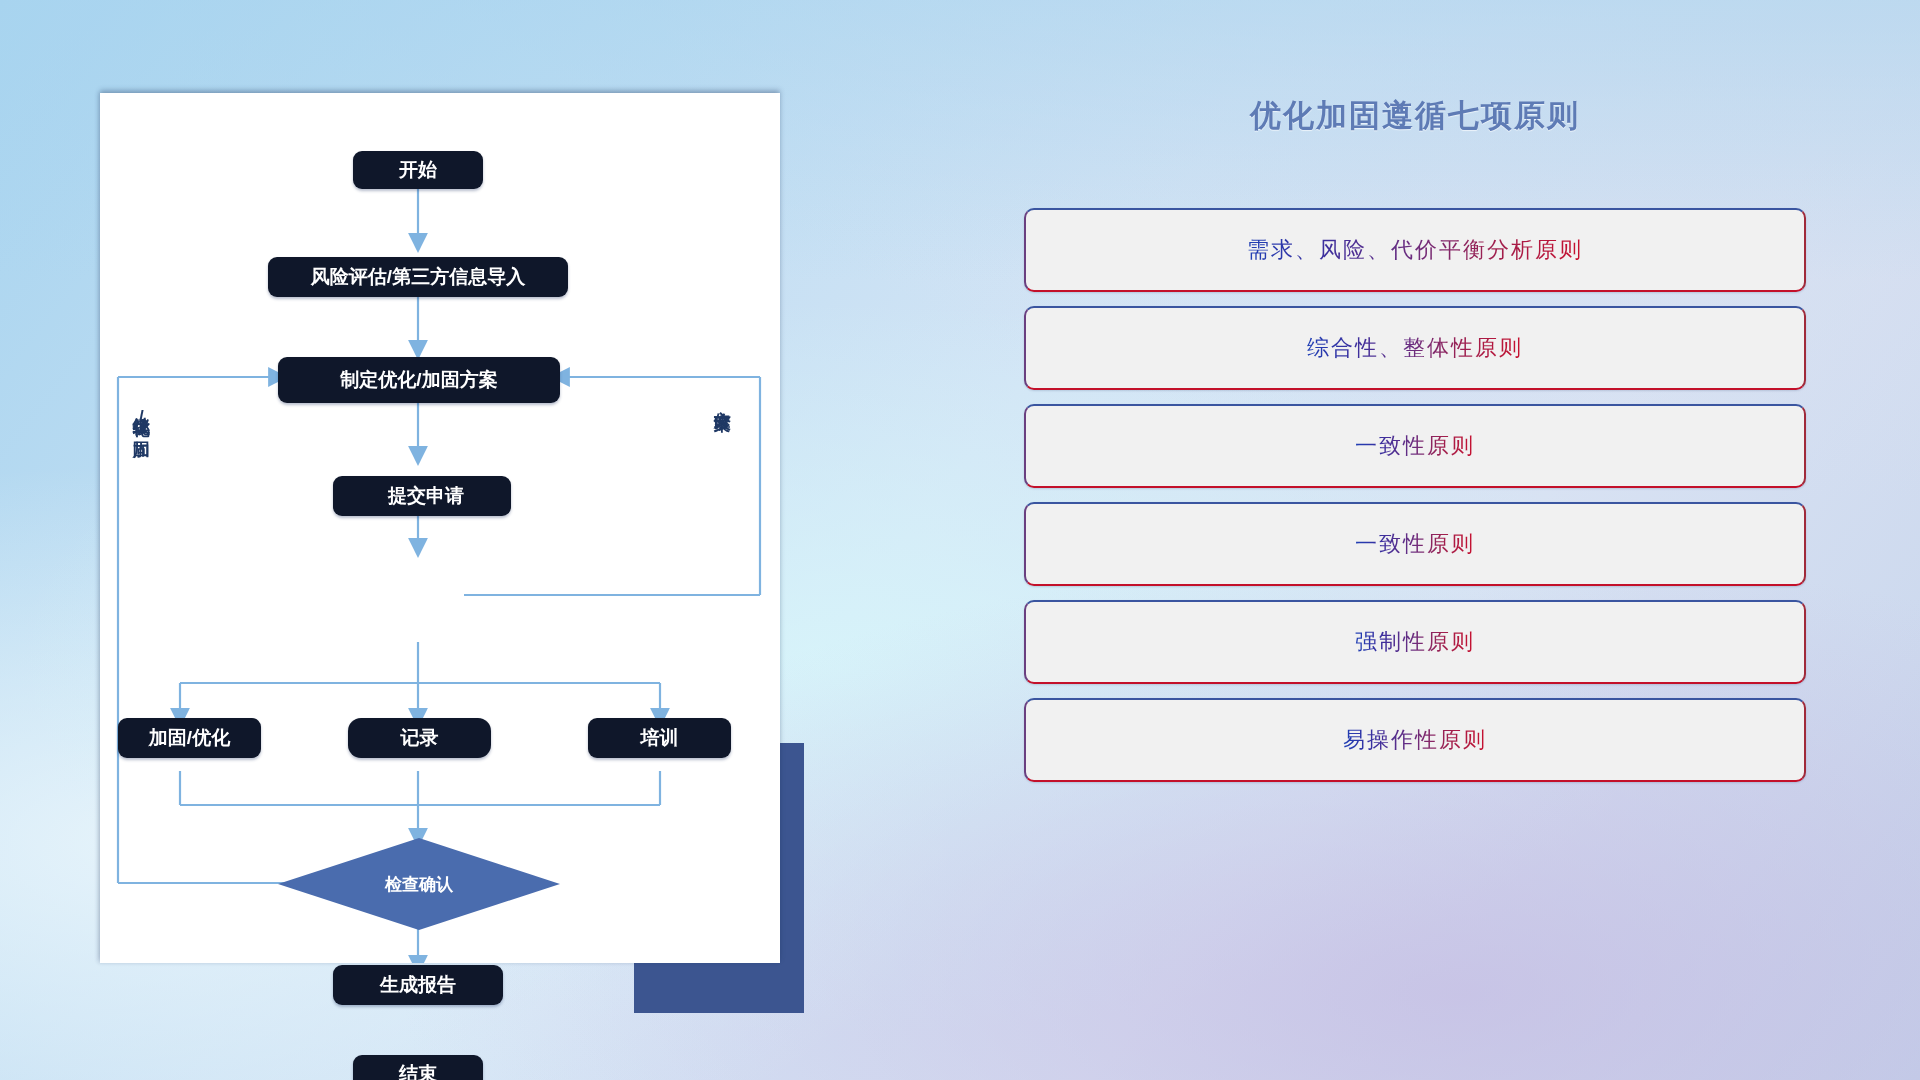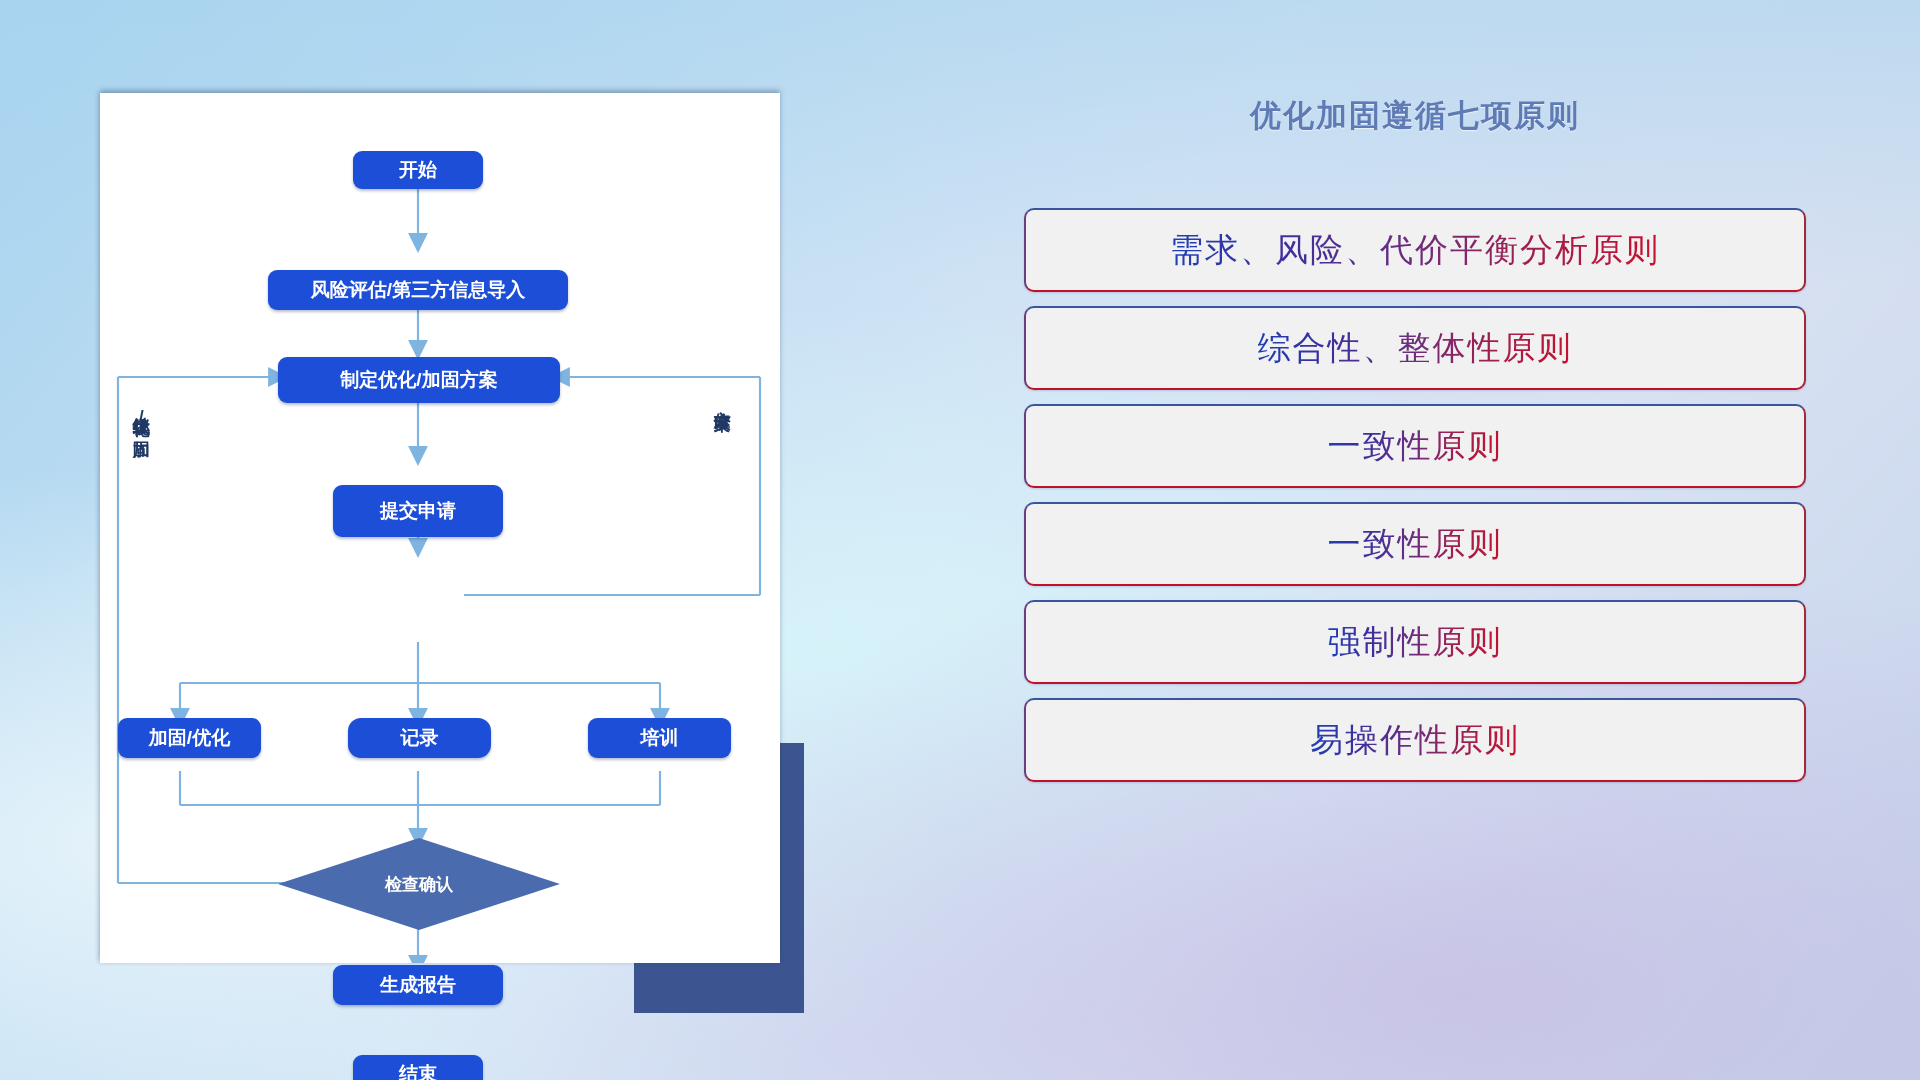--- a/index.html
+++ b/index.html
@@ -24,21 +24,21 @@
   
   #left-panel{position:absolute;left:100px;top:93px;width:680px;height:870px;}
   #shadow-rect{position:absolute;left:534px;top:650px;width:170px;height:270px;
       background:#3c5590;}
   #card{position:absolute;left:0;top:0;width:680px;height:870px;background:#ffffff;
       box-shadow:0 -3px 5px rgba(30,50,90,.30), -2px 0 4px rgba(30,50,90,.12);}
   #flow{position:absolute;inset:0;}
   #flow svg{position:absolute;left:0;top:0;}
 
   .node{position:absolute;display:flex;align-items:center;justify-content:center;
-      background:#1d4ed8;color:#fff;border-radius:9px;
+      background:#0f172a;color:#fff;border-radius:9px;
       font-size:19px;font-weight:bold;white-space:nowrap;
       box-shadow:0 2px 3px rgba(20,40,90,.30);}
   .diamond{position:absolute;display:flex;align-items:center;justify-content:center;
       color:#fff;font-size:17px;font-weight:bold;white-space:nowrap;}
   .diamond .dshape{position:absolute;inset:0;background:#4a6cae;
       clip-path:polygon(50% 0%,100% 50%,50% 100%,0% 50%);}
   .diamond span{position:relative;z-index:2;}
 
   .vlabel{position:absolute;color:#1f3864;font-size:17px;font-weight:bold;
       writing-mode:vertical-rl;text-orientation:upright;letter-spacing:1px;line-height:1.05;}
@@ -48,21 +48,21 @@
   #right-title{position:absolute;left:0;top:0;width:830px;text-align:center;
       font-size:31px;font-weight:bold;color:#5e7bb5;letter-spacing:2px;
       text-shadow:0 1px 1px rgba(255,255,255,.65);}
   #principle-list{position:absolute;left:24px;top:113px;width:782px;}
   .principle{position:relative;height:80px;margin-bottom:14px;
       background:#f1f1f1;border-radius:10px;
       border-top:2px solid #3a55a0;border-left:2px solid #6a3f80;
       border-right:2px solid #a02a3a;border-bottom:2.5px solid #c3102a;
       display:flex;align-items:center;justify-content:center;
       box-shadow:0 1px 2px rgba(40,60,110,.18);}
-  .principle .ptext{font-size:33px;font-weight:normal;letter-spacing:2px;
+  .principle .ptext{font-size:22px;font-weight:normal;letter-spacing:2px;
       background:linear-gradient(90deg,#1f3fb5 0%,#3b2f9e 22%,#6a2d80 48%,#9c2050 72%,#c8102e 100%);
       -webkit-background-clip:text;background-clip:text;color:transparent;
       -webkit-text-fill-color:transparent;}
 </style>
 </head>
 <body>
 
 <div id="bg"></div>
 <div id="bg-wash"></div>
 
@@ -112,29 +112,29 @@
           <line x1="364" y1="502" x2="660" y2="502"></line>
           <line x1="660" y1="502" x2="660" y2="284"></line>
           <line x1="660" y1="284" x2="460" y2="284" marker-end="url(#ar)"></line>
         </g>
       </svg>
 
       <div class="node" style="left:253px;top:58px;width:130px;height:38px;">
         <span>开始</span>
       </div>
 
-      <div class="node" style="left:168px;top:177px;width:300px;height:40px;">
+      <div class="node" style="left:168px;top:164px;width:300px;height:40px;">
         <span>风险评估/第三方信息导入</span>
       </div>
 
       <div class="node" style="left:178px;top:264px;width:282px;height:46px;">
         <span>制定优化/加固方案</span>
       </div>
 
-      <div class="node" style="left:233px;top:392px;width:170px;height:52px;">
+      <div class="node" style="left:233px;top:383px;width:170px;height:40px;padding-left:8px;">
         <span>提交申请</span>
       </div>
 
 
       <div class="node" style="left:18px;top:625px;width:143px;height:40px;">
         <span>加固/优化</span>
       </div>
 
       <div class="node" style="left:248px;top:625px;width:143px;height:40px;border-radius:13px;">
         <span>记录</span>

